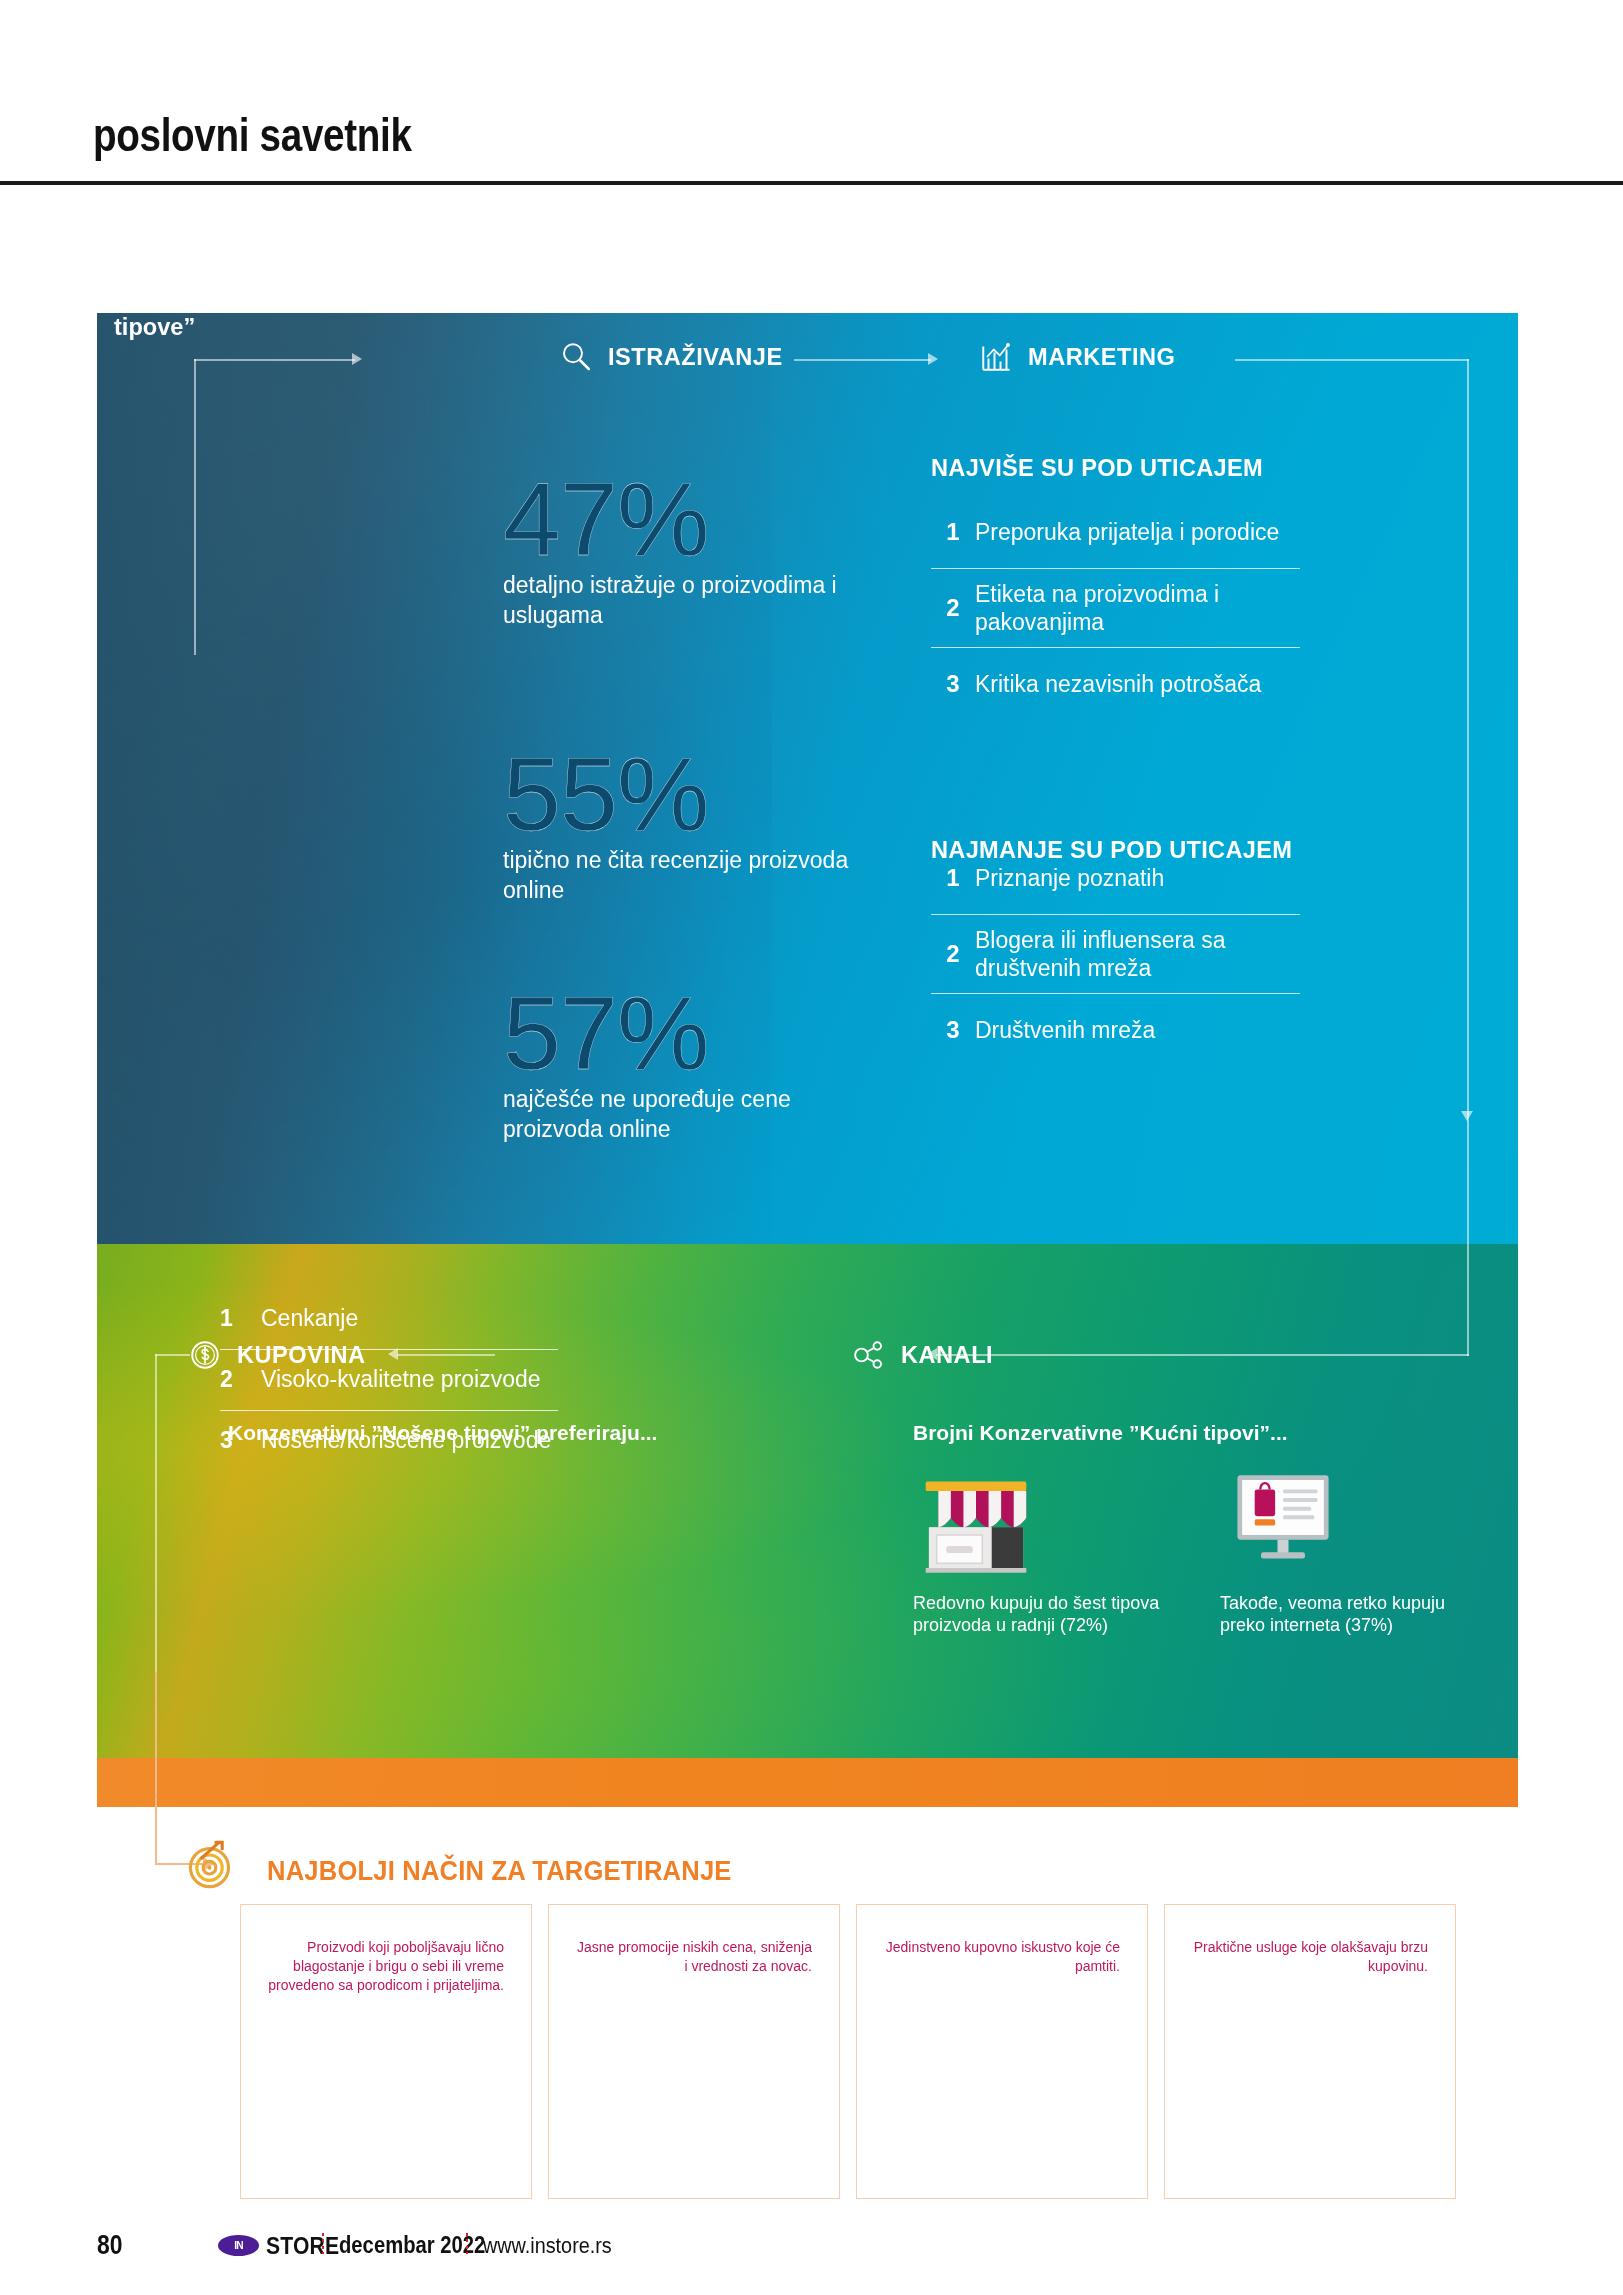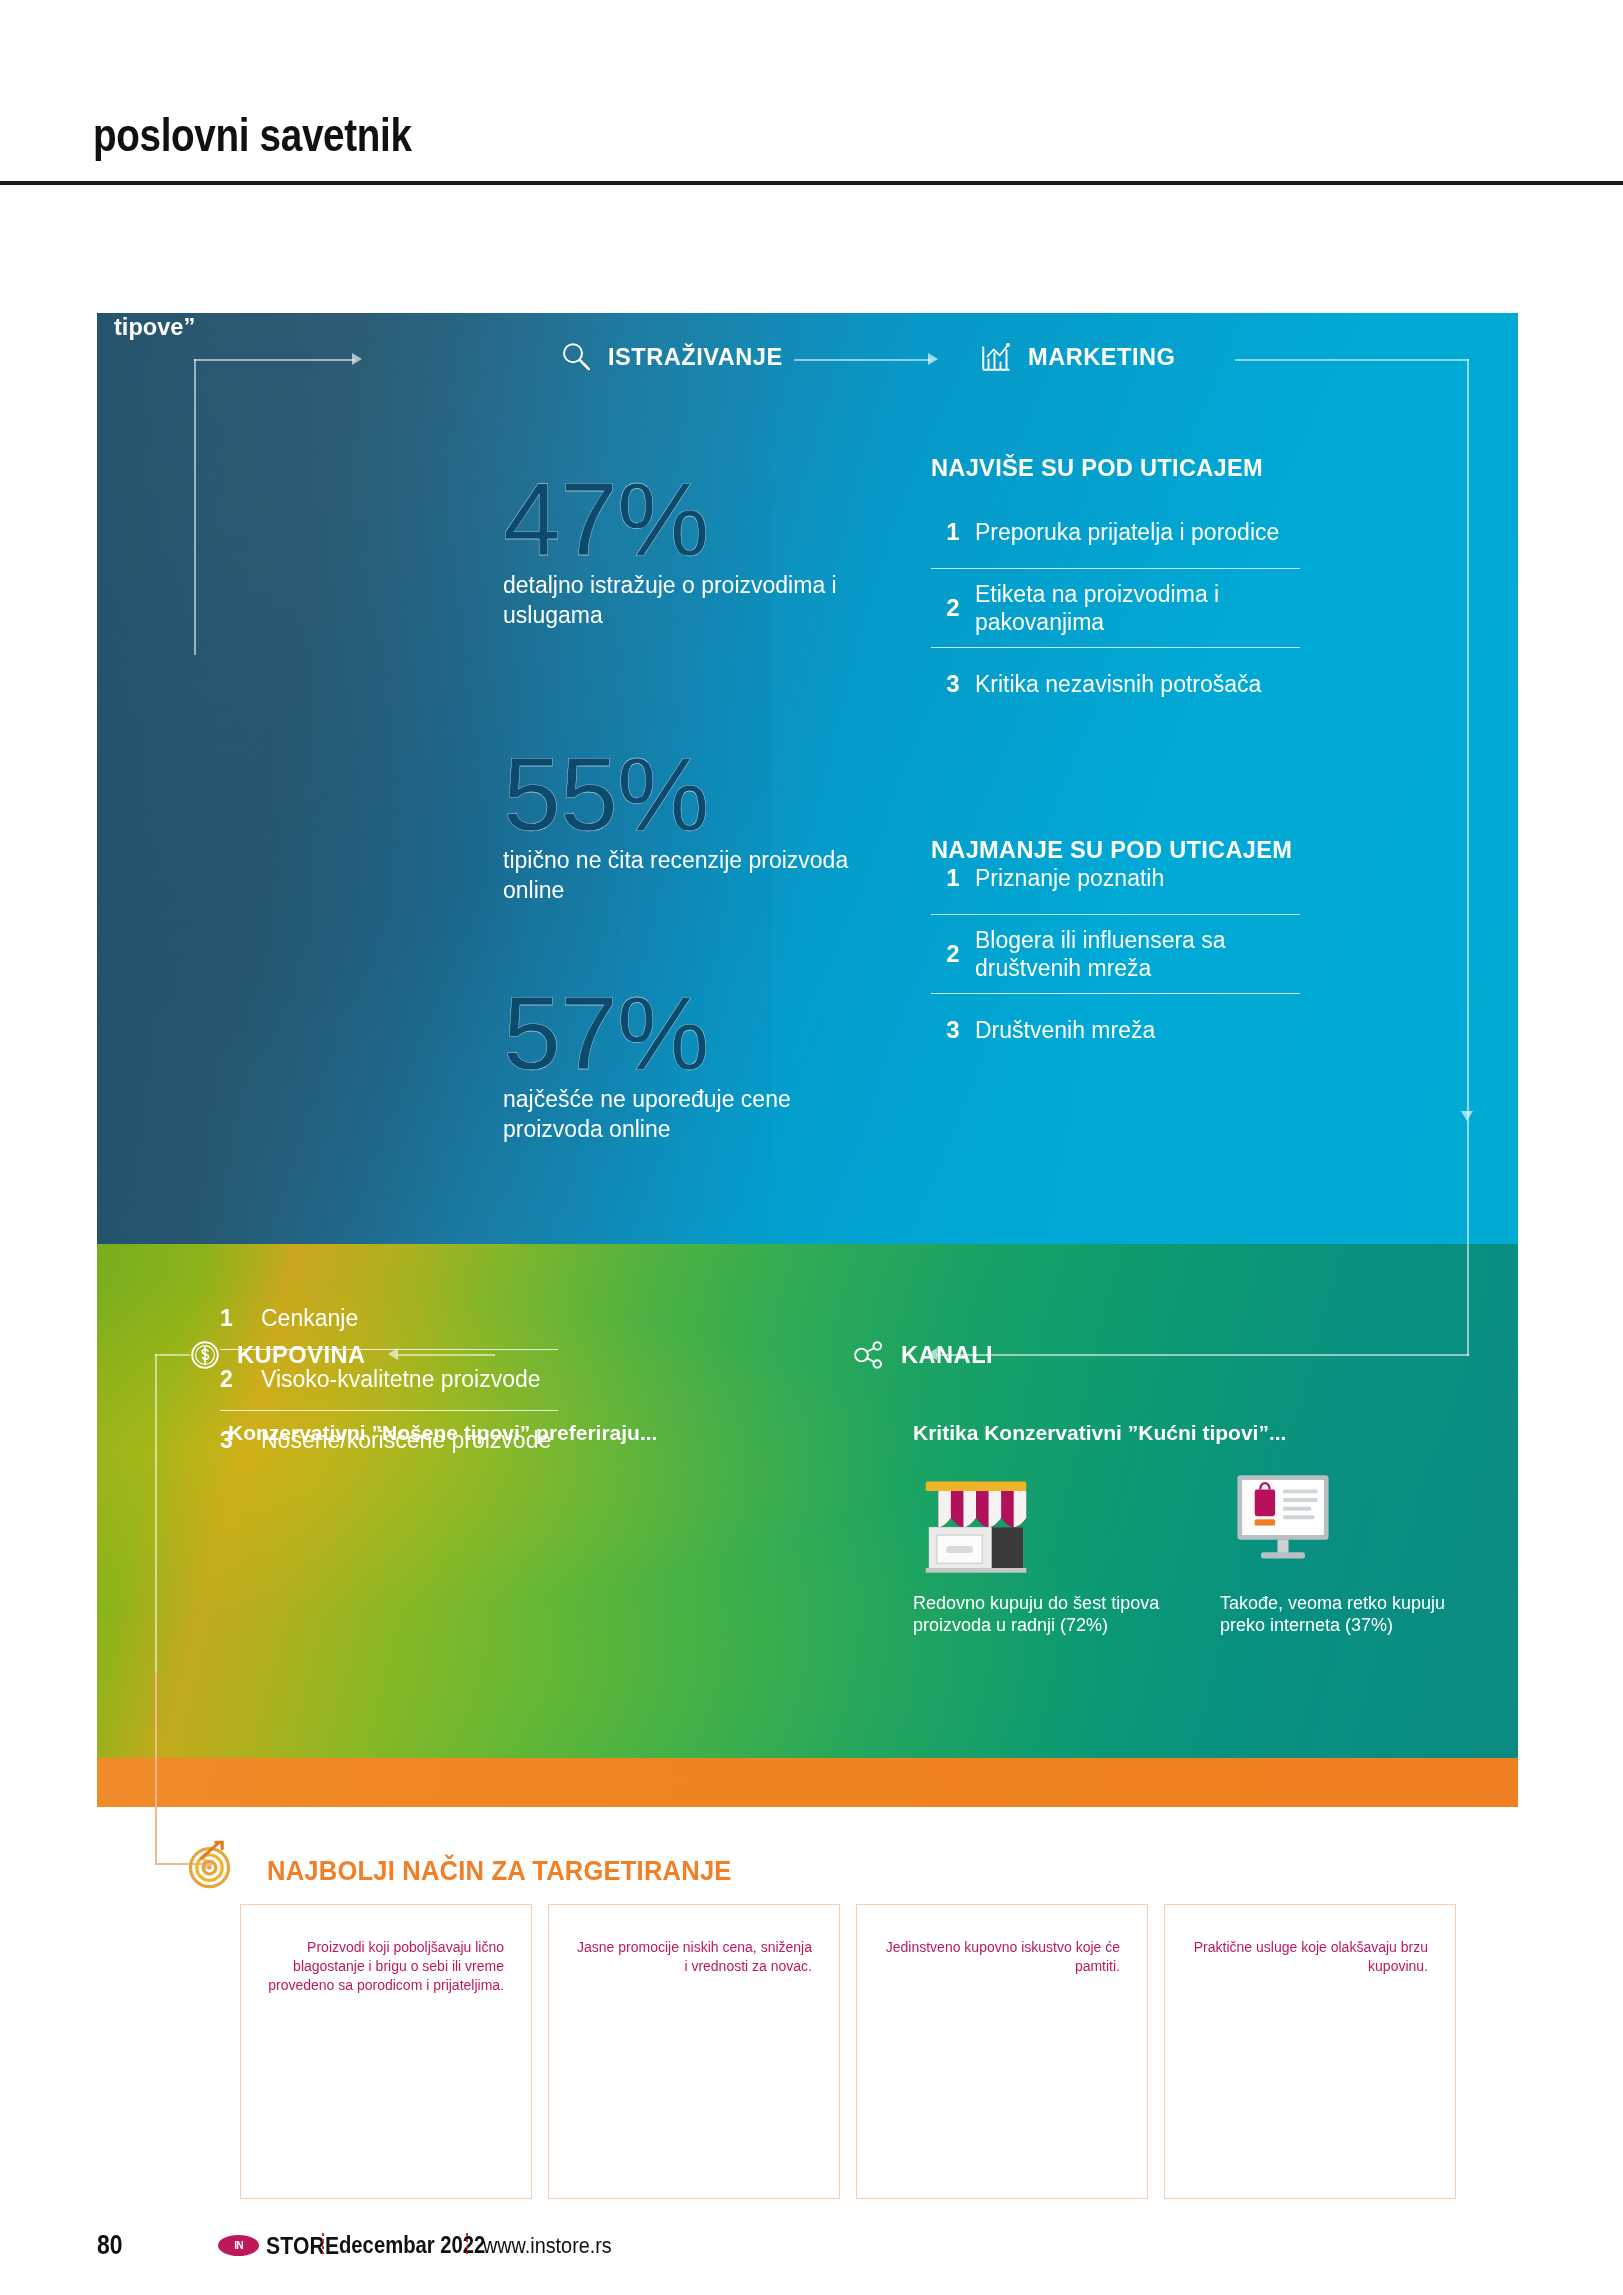--- a/index.html
+++ b/index.html
@@ -175,21 +175,21 @@
   .footer .pg{
     position:absolute;left:97px;top:0;
     font-family:"Liberation Sans Narrow","Liberation Sans",sans-serif;
     font-size:27px;font-weight:bold;color:#111;
     transform:scaleX(0.85);transform-origin:left center;
   }
   .footer .brand{
     position:absolute;left:218px;top:1.6px;display:flex;align-items:center;gap:7px;
   }
   .footer .brand .mark{
-    width:41px;height:21px;border-radius:50%;background:#be185d;color:#fff;
+    width:41px;height:21px;border-radius:50%;background:#4c1d95;color:#fff;
     font-size:10.2px;font-weight:bold;display:flex;align-items:center;justify-content:center;
     letter-spacing:-0.8px;
   }
   .footer .brand .word{
     font-family:"Liberation Sans Narrow","Liberation Sans",sans-serif;
     font-size:24px;font-weight:bold;color:#111;letter-spacing:0.2px;
     transform:scaleX(0.88);transform-origin:left center;
   }
   .footer .dot{
     position:absolute;top:3.1px;width:2.4px;height:21px;
@@ -340,21 +340,21 @@
       <circle cx="35" cy="12" r="5"></circle>
       <circle cx="35" cy="36" r="5"></circle>
       <line x1="21" y1="20" x2="30" y2="15"></line>
       <line x1="21" y1="28" x2="30" y2="33"></line>
     </svg>
   </span>
   <span class="lbl">KANALI</span>
 </div>
 
 <div class="g-sub" style="left:228px;top:1421px;">Konzervativni ”Nošene tipovi” preferiraju...</div>
-<div class="g-sub" style="left:913px;top:1421px;">Kritika Konzervativni ”Kućni tipovi”...</div>
+<div class="g-sub" style="left:913px;top:1421px;">Brojni Konzervativne ”Kućni tipovi”...</div>
 
 <div class="buy-list">
   <div class="row">
     <span class="n">1</span>
     <span class="t">Cenkanje</span>
   </div>
   <div class="row">
     <span class="n">2</span>
     <span class="t">Visoko-kvalitetne proizvode</span>
   </div>

